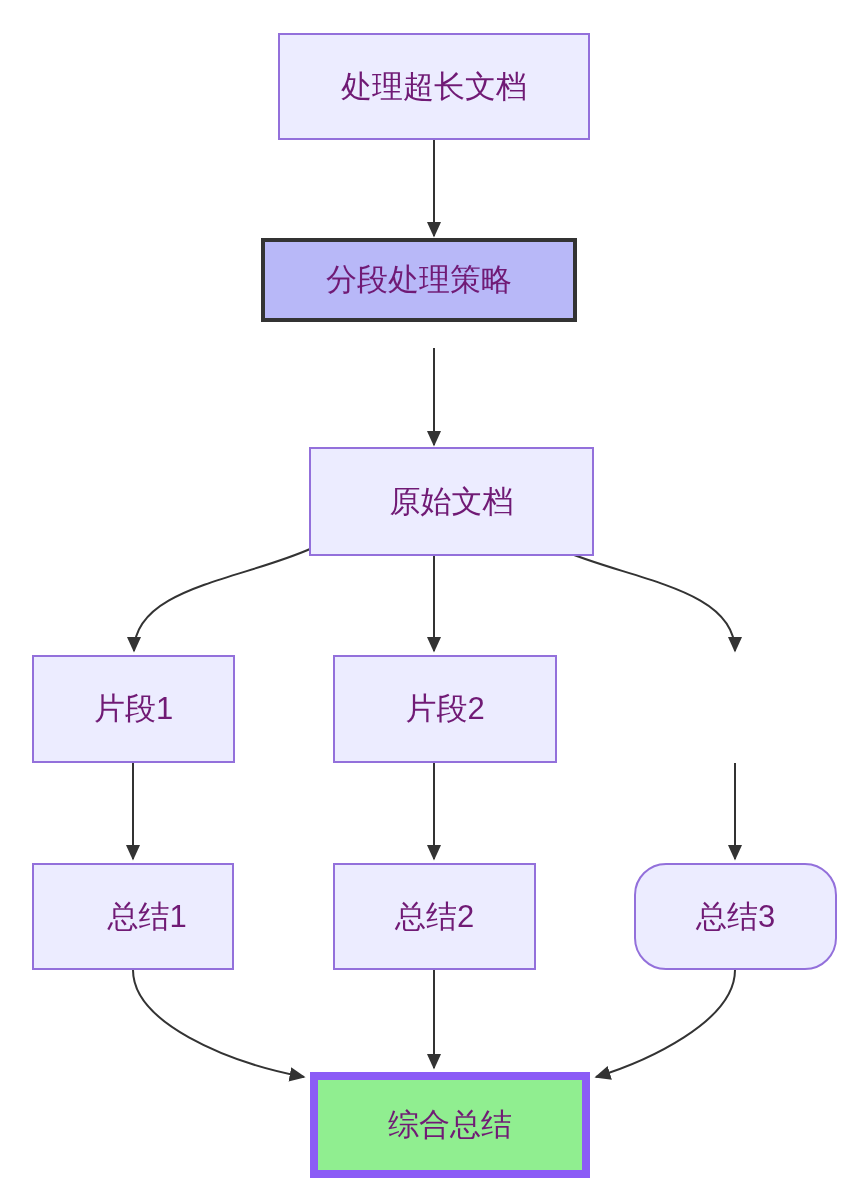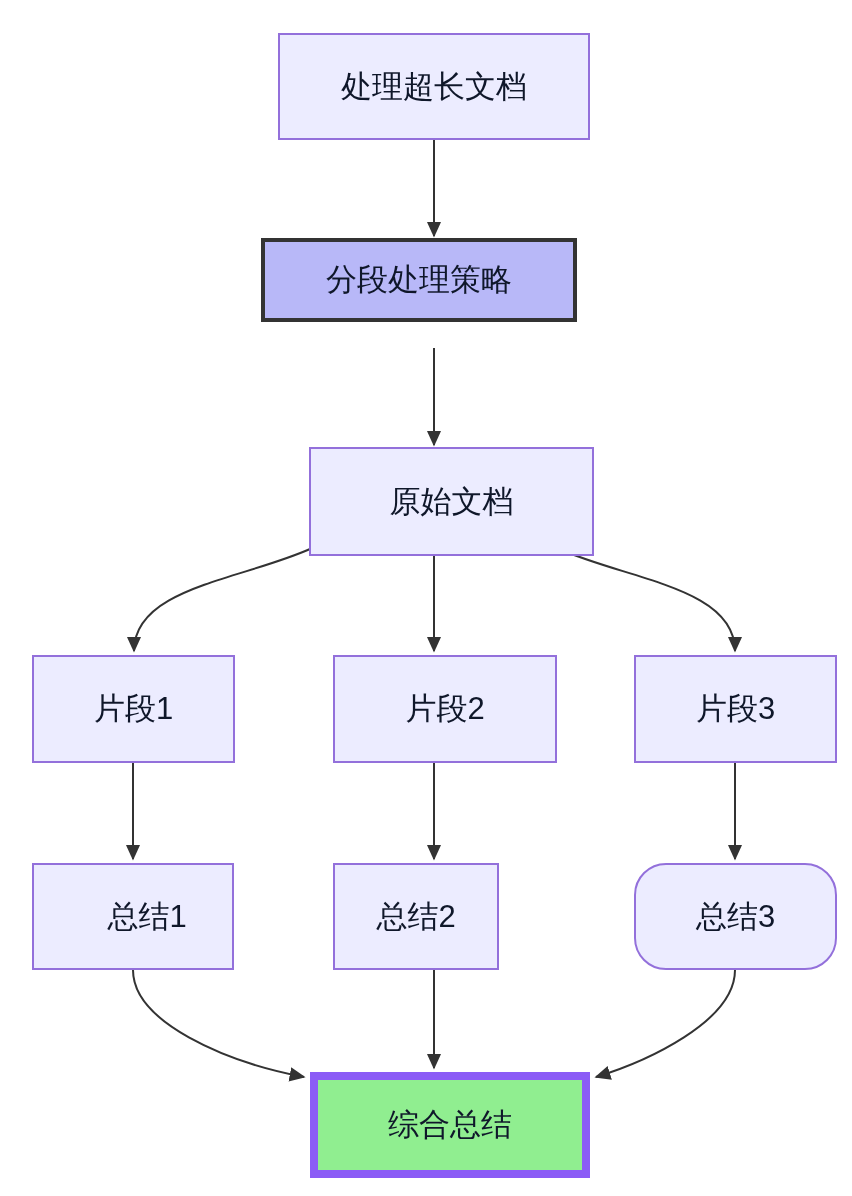--- a/index.html
+++ b/index.html
@@ -28,21 +28,21 @@
     stroke: #333333;
     stroke-width: 2px;
   }
   .node {
     position: absolute;
     box-sizing: border-box;
     display: flex;
     align-items: center;
     justify-content: center;
     font-size: 31px;
-    color: #0f172a;
+    color: #701a75;
     text-align: center;
     line-height: 1.2;
     white-space: nowrap;
   }
   .node.default {
     background: #ECECFF;
     border: 2px solid #9370DB;
   }
   .node.highlight {
     background: #B8B8F8;
@@ -90,29 +90,26 @@
   </div>
 
   <div class="node default" style="left:32px; top:655px; width:203px; height:108px;">
     <span>片段1</span>
   </div>
 
   <div class="node default" style="left:333px; top:655px; width:224px; height:108px;">
     <span>片段2</span>
   </div>
 
-  <div class="node default" style="left:634px; top:655px; width:203px; height:108px;">
-    <span>片段3</span>
-  </div>
 
   <div class="node default" style="left:32px; top:863px; width:202px; height:107px;padding-left:28px;">
     <span>总结1</span>
   </div>
 
-  <div class="node default" style="left:333px; top:863px; width:166px; height:107px;">
+  <div class="node default" style="left:333px; top:863px; width:203px; height:107px;">
     <span>总结2</span>
   </div>
 
   <div class="node default" style="left:634px; top:863px; width:203px; height:107px;border-radius:32px;">
     <span>总结3</span>
   </div>
 
   <div class="node result" style="left:310px; top:1072px; width:280px; height:106px;">
     <span>综合总结</span>
   </div>

